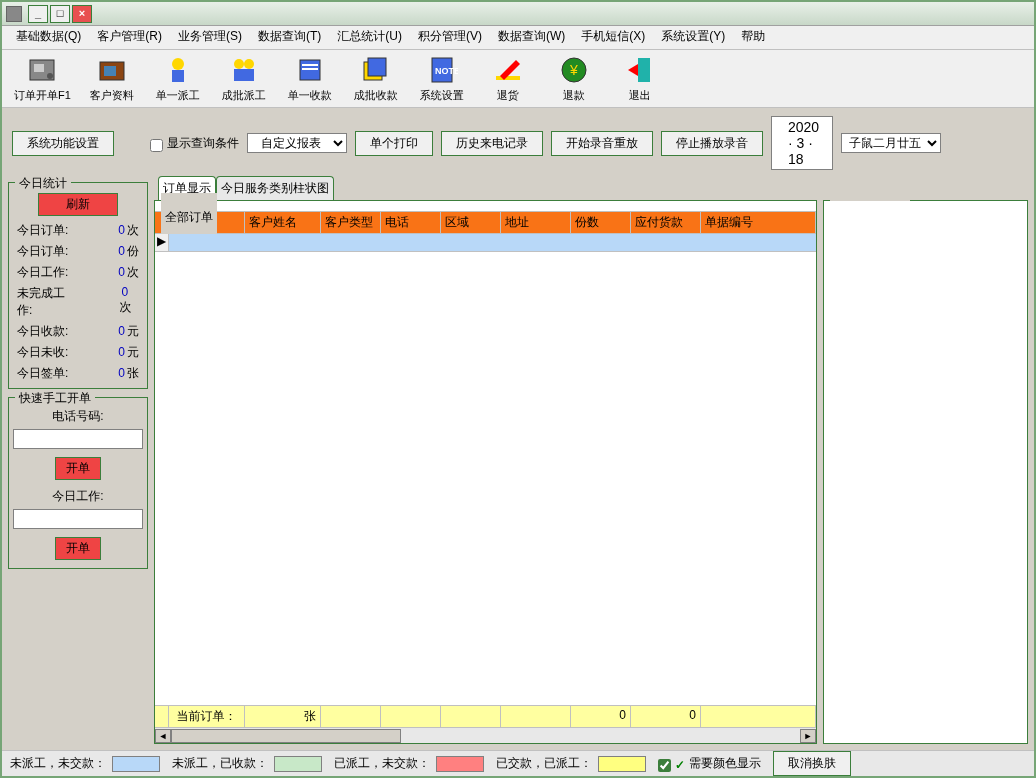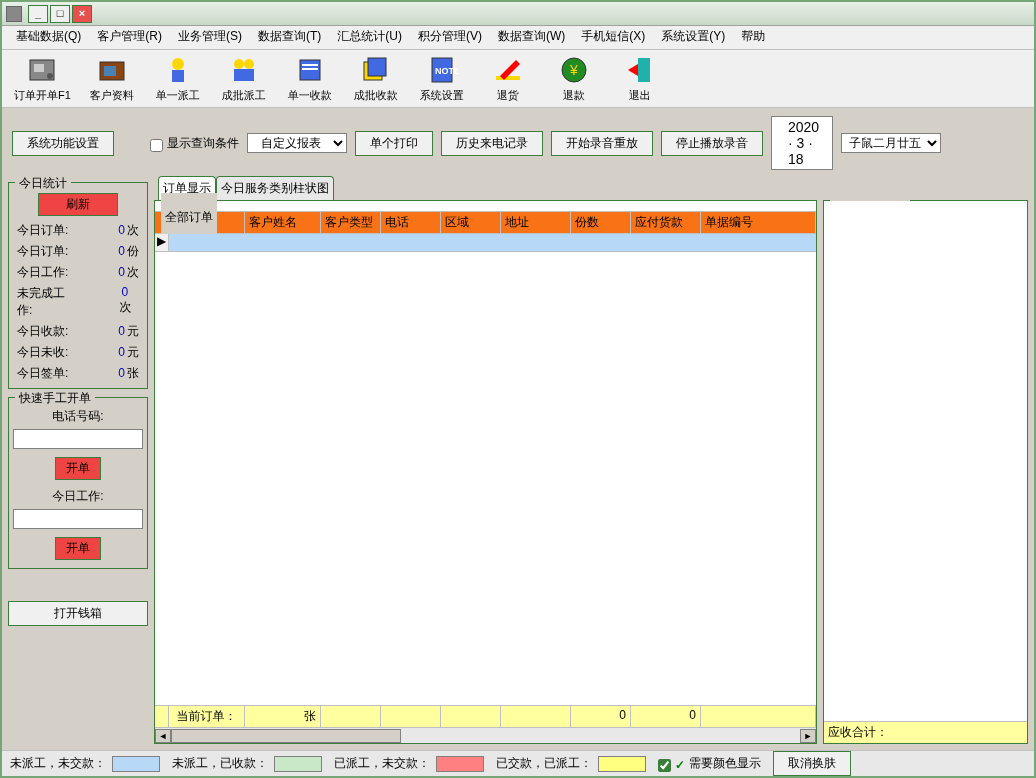--- a/index.html
+++ b/index.html
@@ -357,21 +357,20 @@
         <div class="fieldset">
           <div class="fieldset-legend">快速手工开单</div>
           <div class="side-label">电话号码:</div>
           <input class="input-field" style="">
           <button class="small-btn">开单</button>
           <div class="side-label">今日工作:</div>
           <input class="input-field" style="">
           <button class="small-btn">开单</button>
         </div>
 
-        <button class="btn" style="margin-top:30px;width:100%">打开钱箱</button>
       </div>
 
       <div class="content">
         <div class="tabs">
           <div class="tab active">订单显示</div>
           <div class="tab inactive">今日服务类别柱状图</div>
         </div>
 
         <div class="panels">
           <div class="panel left">
@@ -408,24 +407,20 @@
               <div class="hscroll-track">
                   <div class="hscroll-thumb"></div>
                 </div>
               <div class="hscroll-btn">►</div>
             </div>
           </div>
 
           <div class="panel right">
             <div class="panel-title">订单详细内容</div>
             <div class="grid-body"></div>
-            <div class="detail-foot">
-              <span>应收合计：</span>
-              <span style="flex:1"></span>
-            </div>
           </div>
         </div>
       </div>
     </div>
   </div>
 
   <div class="statusbar">
     <div class="status-seg">
       <span>未派工，未交款：</span>
       <div class="color-box cb1"></div>

